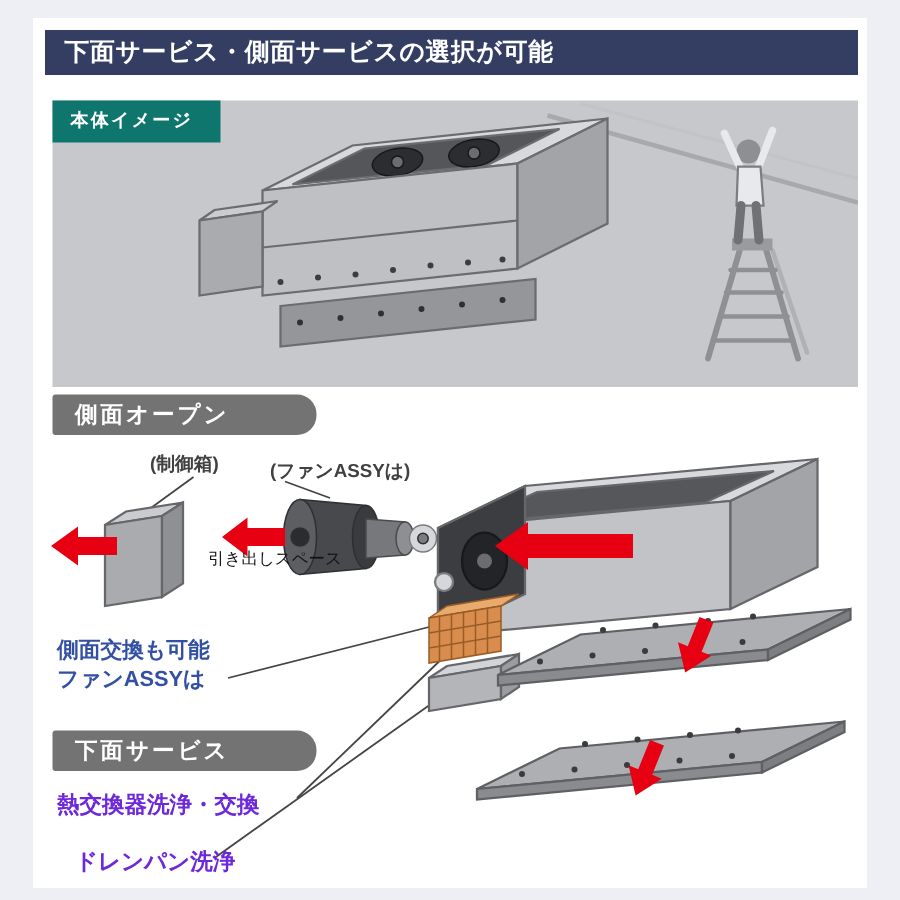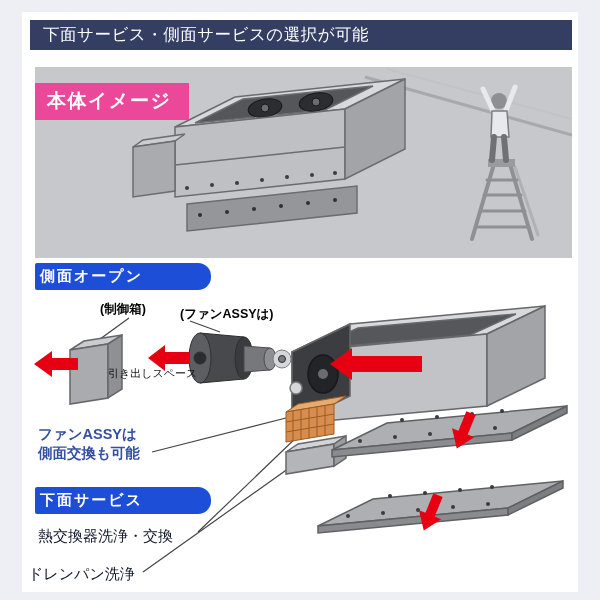--- a/index.html
+++ b/index.html
@@ -1,35 +1,35 @@
 <!DOCTYPE html>
 <html><head>
 <meta charset="utf-8">
 <style>
   *{margin:0;padding:0;box-sizing:border-box}
   html,body{width:600px;height:600px}
   body{position:relative;background:#edeff5;font-family:"Liberation Sans",sans-serif;overflow:hidden}
   .card{position:absolute;left:22px;top:12px;width:556px;height:580px;background:#fff}
   .header-bar{position:absolute;left:30px;top:20px;width:542px;height:30px;background:#333e62;color:#fff;
-    font-size:16.5px;font-weight:normal;display:flex;align-items:center;padding-left:13px;letter-spacing:.5px}
+    font-size:16.5px;font-weight:bold;display:flex;align-items:center;padding-left:13px;letter-spacing:.5px}
   .gray-panel{position:absolute;left:35px;top:67px;width:537px;height:191px;background:#c7c8cc}
-  .panel-label{position:absolute;left:0;top:16px;background:#ec4899;color:#fff;font-size:19px;font-weight:bold;
+  .panel-label{position:absolute;left:0;top:0;background:#0f766e;color:#fff;font-size:12px;font-weight:bold;
     padding:5px 18px 6px 12px;letter-spacing:1.5px}
-  .badge{position:absolute;width:176px;height:27px;background:#1d4ed8;color:#fff;font-size:15px;font-weight:bold;
-    display:flex;align-items:center;padding-left:5px;letter-spacing:2px;border-radius:2px 13px 13px 2px}
+  .badge{position:absolute;width:176px;height:27px;background:#737373;color:#fff;font-size:15px;font-weight:bold;
+    display:flex;align-items:center;padding-left:15px;letter-spacing:2px;border-radius:2px 13px 13px 2px}
   #badge-side{left:35px;top:263px}
   #badge-bottom{left:35px;top:487px}
-  .part-label{position:absolute;font-size:12.5px;font-weight:bold;color:#000000;white-space:nowrap}
+  .part-label{position:absolute;font-size:12.5px;font-weight:bold;color:#404040;white-space:nowrap}
   #lbl-control{left:100px;top:301px}
   #lbl-fan{left:180px;top:306px}
-  .pullout{position:absolute;left:108px;top:366px;width:120px;text-align:left;font-size:11px;color:#111;line-height:14px}
+  .pullout{position:absolute;left:108px;top:366px;width:120px;text-align:right;font-size:11px;color:#111;line-height:14px}
   .note-blue{position:absolute;left:38px;top:425px;font-size:14.5px;font-weight:bold;color:#3450a2;line-height:19px;white-space:nowrap}
-  .bottom-item{position:absolute;font-size:15px;font-weight:normal;color:#0f172a;white-space:nowrap}
+  .bottom-item{position:absolute;font-size:15px;font-weight:bold;color:#6d28d9;white-space:nowrap}
   #item-heat{left:38px;top:527px}
-  #item-drain{left:28px;top:565px}
+  #item-drain{left:50px;top:565px}
   svg.fill{position:absolute;left:0;top:0}
   #svg-exploded{position:absolute;left:30px;top:300px}
 </style>
 </head>
 <body>
 
 <div class="card"></div>
 
 <div class="header-bar">
   <span>下面サービス・側面サービスの選択が可能</span>
@@ -205,20 +205,20 @@
 </svg>
 
 <div class="part-label" id="lbl-control">(制御箱)</div>
 <div class="part-label" id="lbl-fan">(ファンASSYは)</div>
 
 <div class="pullout">
   <div>引き出しスペース</div>
 </div>
 
 <div class="note-blue">
+  <div>側面交換も可能</div>
   <div>ファンASSYは</div>
-  <div>側面交換も可能</div>
 </div>
 
 <div class="badge" id="badge-bottom">下面サービス</div>
 
 <div class="bottom-item" id="item-heat">熱交換器洗浄・交換</div>
 <div class="bottom-item" id="item-drain">ドレンパン洗浄</div>
 
 </body></html>

